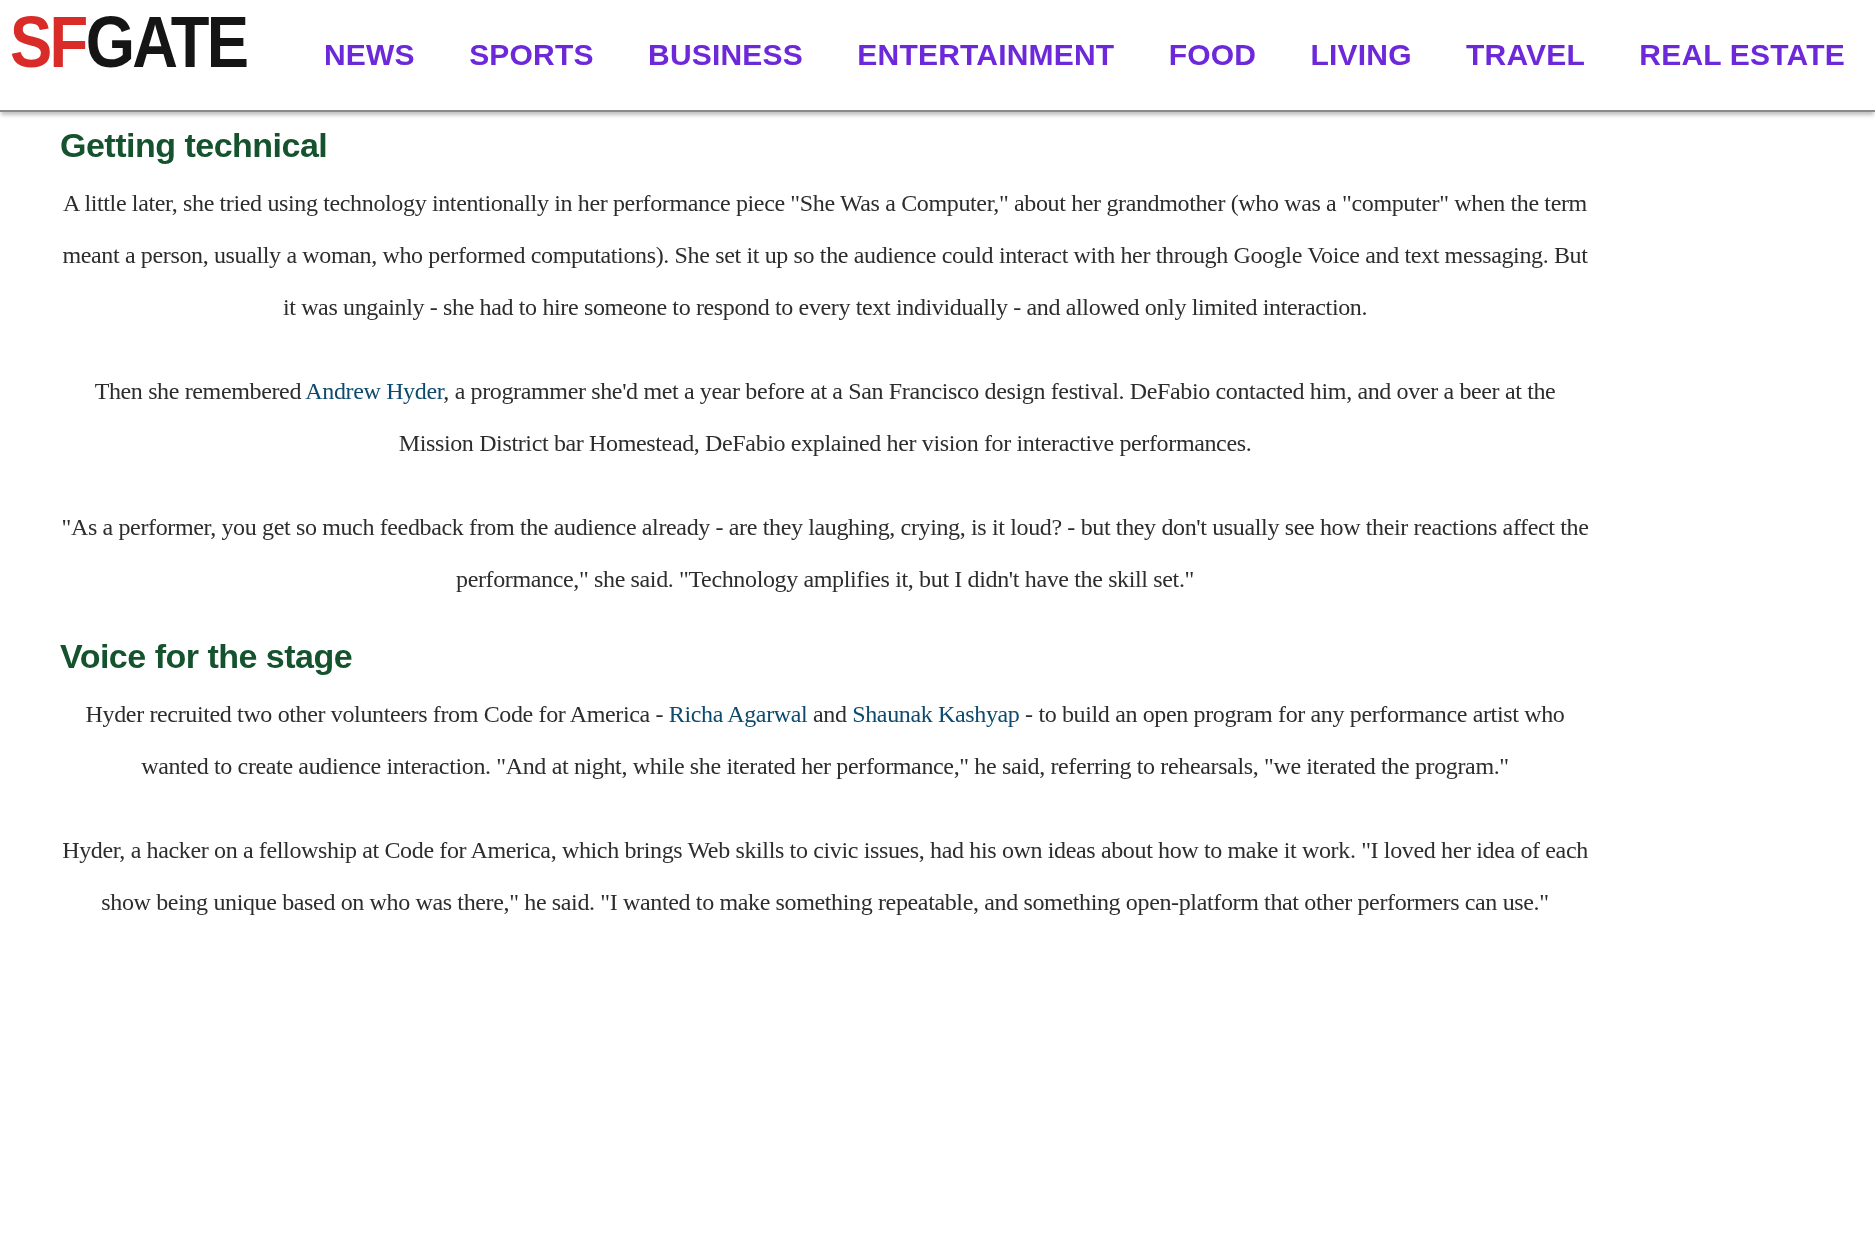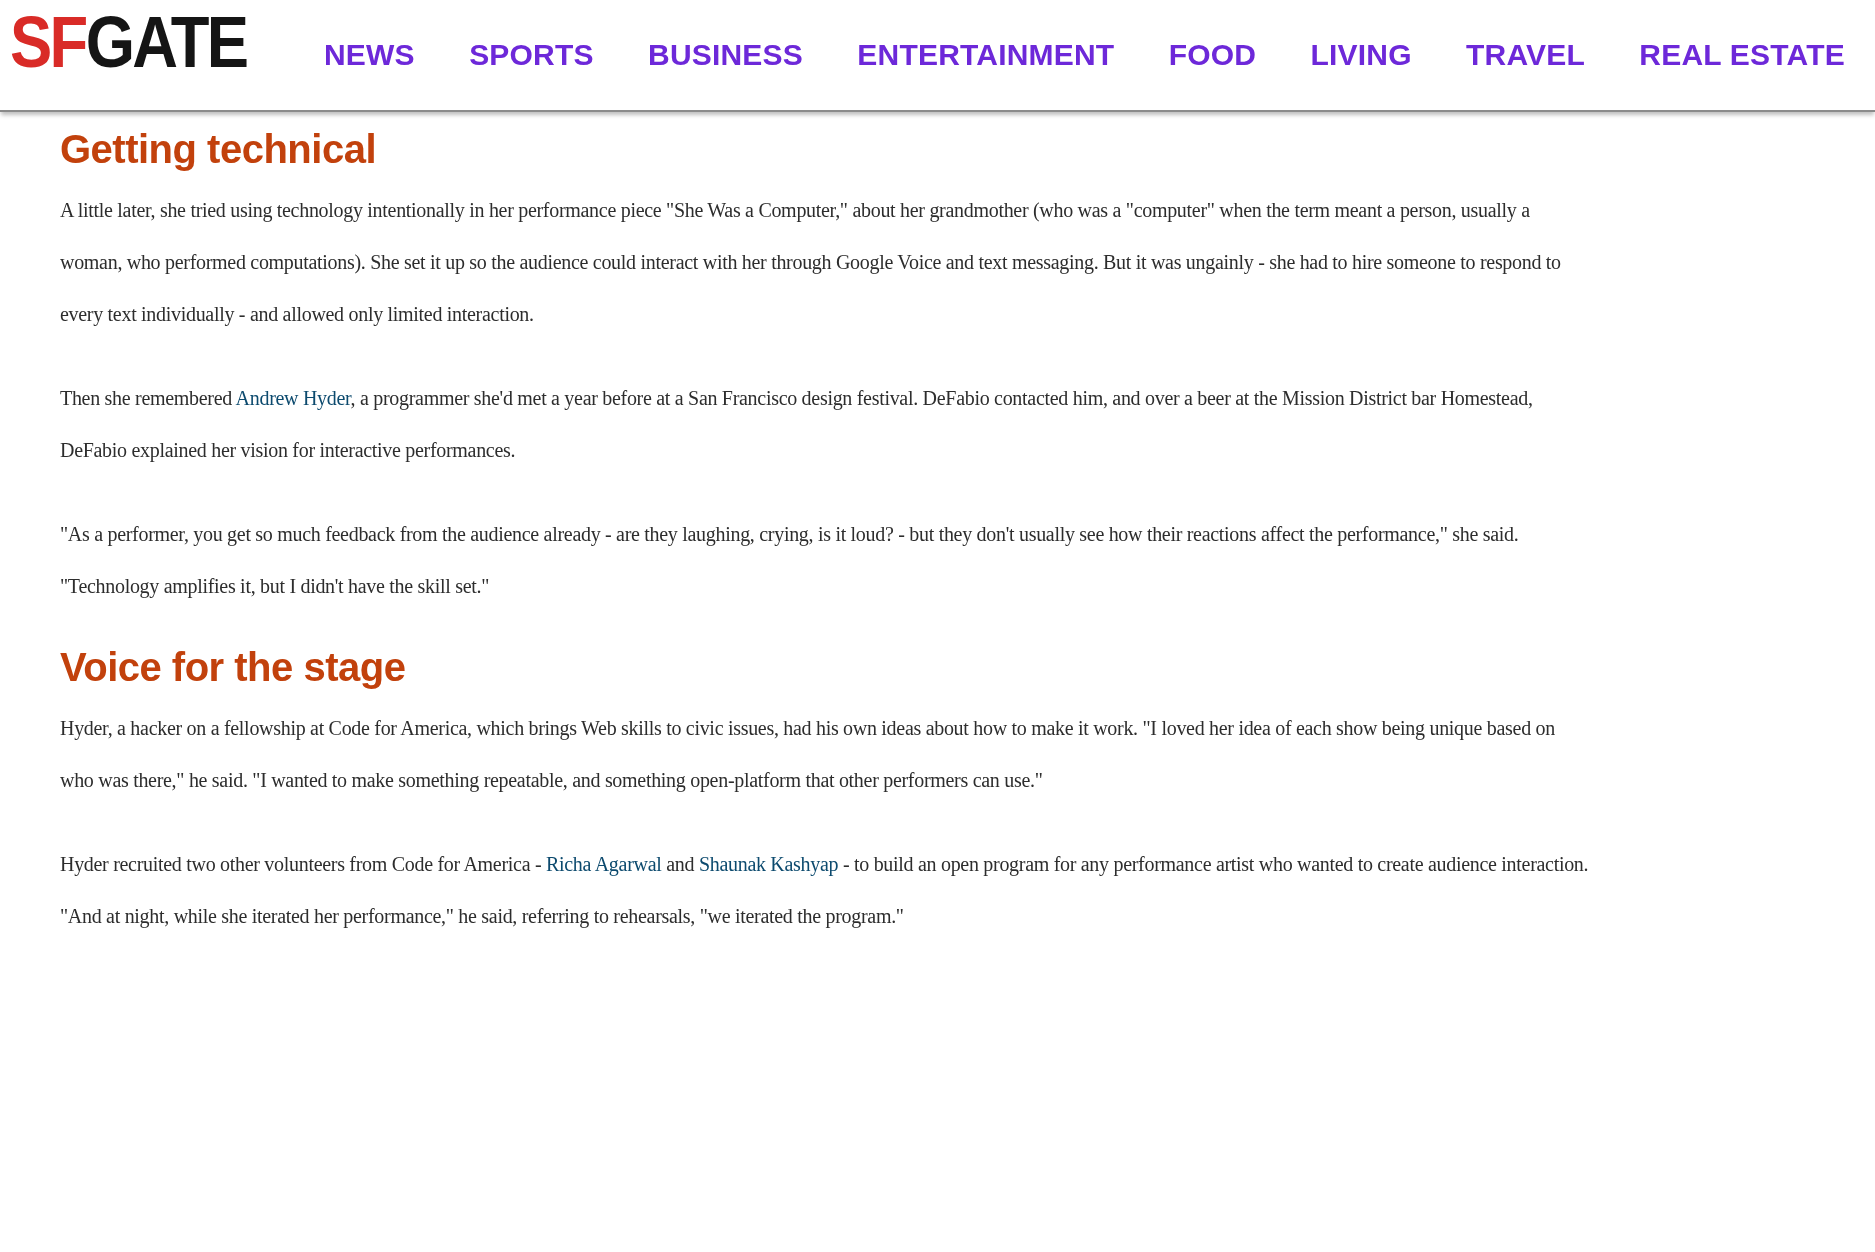--- a/index.html
+++ b/index.html
@@ -58,33 +58,34 @@
 
   
   .article {
     margin: 0 0 0 60px;
     width: 1530px;
     padding-top: 2px;
   }
   .article h2 {
     font-family: "Liberation Sans", sans-serif;
     font-weight: 800;
-    font-size: 40px;
+    font-size: 34px;
     line-height: 1.15;
     letter-spacing: -0.5px;
-    color: #c2410c;
+    color: #14532d;
     margin: 26px 0 12px 0;
   }
   .article h2:first-child { margin-top: 12px; }
   .article p {
-    font-size: 20px;
+    font-size: 24px;
     line-height: 52px;
     letter-spacing: -0.015em;
     margin: 0 0 32px 0;
     color: #2d2d2d;
+    text-align: center;
   }
   .article a.inline-link {
     color: #0c4a6e;
     text-decoration: none;
     cursor: pointer;
   }
 </style>
 </head>
 <body>
 
@@ -103,15 +104,15 @@
     <a class="nav-item">REAL ESTATE</a>
   </nav>
 </header>
 
 <main class="article">
     <h2>Getting technical</h2>
     <p>A little later, she tried using technology intentionally in her performance piece "She Was a Computer," about her grandmother (who was a "computer" when the term meant a person, usually a woman, who performed computations). She set it up so the audience could interact with her through Google Voice and text messaging. But it was ungainly - she had to hire someone to respond to every text individually - and allowed only limited interaction.</p>
     <p>Then she remembered <a class="inline-link">Andrew Hyder</a>, a programmer she'd met a year before at a San Francisco design festival. DeFabio contacted him, and over a beer at the Mission District bar Homestead, DeFabio explained her vision for interactive performances.</p>
     <p>"As a performer, you get so much feedback from the audience already - are they laughing, crying, is it loud? - but they don't usually see how their reactions affect the performance," she said. "Technology amplifies it, but I didn't have the skill set."</p>
     <h2>Voice for the stage</h2>
+    <p>Hyder recruited two other volunteers from Code for America - <a class="inline-link">Richa Agarwal</a> and <a class="inline-link">Shaunak Kashyap</a> - to build an open program for any performance artist who wanted to create audience interaction. "And at night, while she iterated her performance," he said, referring to rehearsals, "we iterated the program."</p>
     <p>Hyder, a hacker on a fellowship at Code for America, which brings Web skills to civic issues, had his own ideas about how to make it work. "I loved her idea of each show being unique based on who was there," he said. "I wanted to make something repeatable, and something open-platform that other performers can use."</p>
-    <p>Hyder recruited two other volunteers from Code for America - <a class="inline-link">Richa Agarwal</a> and <a class="inline-link">Shaunak Kashyap</a> - to build an open program for any performance artist who wanted to create audience interaction. "And at night, while she iterated her performance," he said, referring to rehearsals, "we iterated the program."</p>
   </main>
 
 </body></html>

